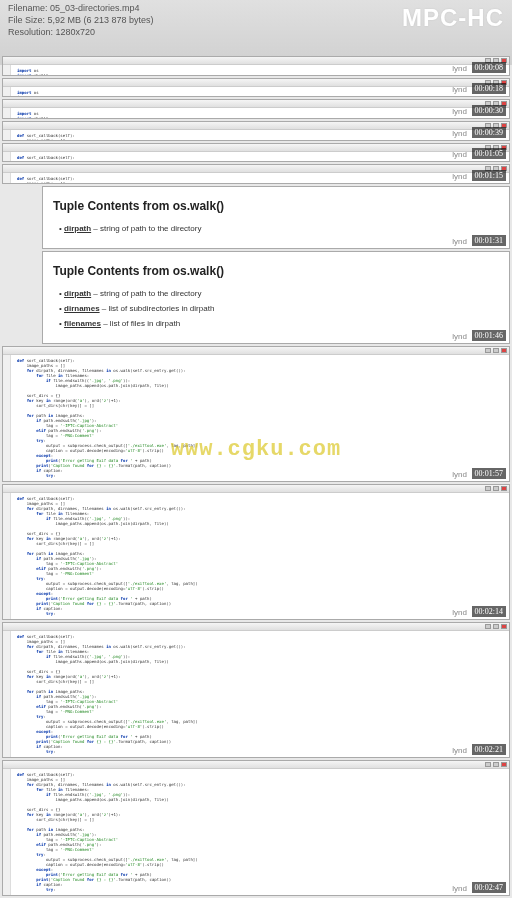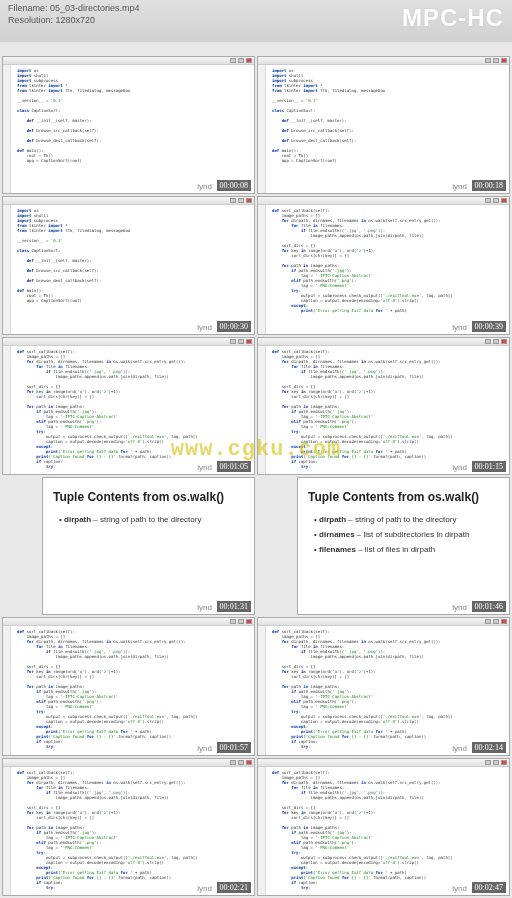--- a/index.html
+++ b/index.html
@@ -1,41 +1,42 @@
 <!DOCTYPE html>
 <html><head>
 <meta charset="utf-8">
 <style>
 * { margin: 0; padding: 0; box-sizing: border-box; }
 body { width: 512px; height: 898px; background: #e8e8e8; font-family: Arial, sans-serif; position: relative; overflow: hidden; }
-.header { position: absolute; top: 0; left: 0; right: 0; height: 42px; background: linear-gradient(#e0e0e0, #d0d0d0); padding: 2px 8px; font-size: 10px; color: #444; }
+.header { position: absolute; top: 0; left: 0; right: 0; height: 65px; background: linear-gradient(#e0e0e0, #d0d0d0); padding: 2px 8px; font-size: 10px; color: #444; }
 .header .app-title { position: absolute; right: 8px; top: 4px; font-size: 24px; letter-spacing: 1px; color: #fff; font-weight: bold; text-shadow: 0 0 2px rgba(0,0,0,0.1); margin-left: 24px; }
 .header .info-line { line-height: 12px; font-size: 9px; color: #555; }
-.grid { position: absolute; top: 54px; left: 0; right: 0; bottom: 0; display: grid; grid-template-columns: 1fr 1fr; grid-template-rows: repeat(6, 1fr); gap: 2px; padding: 2px; }
+.grid { position: absolute; top: 54px; left: 0; right: 0; bottom: 0; display: grid; grid-template-columns: 1fr; grid-template-rows: repeat(6, 1fr); gap: 2px; padding: 2px; }
 .tile { background: #fff; border: 1px solid #aaa; position: relative; overflow: hidden; }
 .tile .winbar { height: 8px; background: linear-gradient(#f5f5f5, #e0e0e0); border-bottom: 1px solid #ccc; display: flex; justify-content: flex-end; align-items: center; padding-right: 2px; gap: 2px; }
 .tile .winbar .wbtn { width: 6px; height: 5px; background: #ccc; border: 0.5px solid #999; }
 .tile .winbar .wbtn.close { background: #d44; }
 .tile .code { padding: 3px 4px; font-family: monospace; font-size: 4px; line-height: 5px; color: #333; white-space: pre; }
 .tile .code .kw { color: #0033aa; font-weight: bold; }
 .tile .code .str { color: #228822; }
 .tile .timestamp { position: absolute; bottom: 2px; right: 3px; font-size: 8px; color: #fff; background: rgba(0,0,0,0.6); padding: 1px 3px; font-family: Liberation Serif, serif; }
 .tile .brand { position: absolute; bottom: 2px; right: 42px; font-size: 8px; color: #888; }
 .tile.slide { background: #fff; display: flex; flex-direction: column; padding: 12px 10px; margin-left: 40px; }
 .tile.slide .stitle { font-size: 12px; font-weight: bold; color: #222; margin-bottom: 8px; }
 .tile.slide .sbullet { font-size: 8px; color: #333; margin: 3px 0 3px 6px; }
-.tile.slide .sbullet b { font-weight: bold; }
+.tile.slide .sbullet b { font-weight: bold; text-decoration: underline; }
 .watermark { position: absolute; left: 50%; top: 50%; transform: translate(-50%, -50%); font-size: 22px; color: rgba(220,200,40,0.7); font-weight: bold; pointer-events: none; z-index: 100; letter-spacing: 1px; font-family: Liberation Mono, monospace; }
 .linenums { position: absolute; left: 0; top: 8px; bottom: 0; width: 8px; background: #f0f0f0; border-right: 1px solid #ddd; }
 </style>
 </head>
 <body>
 
 <div class="header">
   <div class="info-line">Filename: 05_03-directories.mp4</div>
+  <div class="info-line">File Size: 5,92 MB (6 213 878 bytes)</div>
   <div class="info-line">Resolution: 1280x720</div>
   <div class="app-title">MPC-HC</div>
 </div>
 
 <div class="grid">
     <div class="tile">
       <div class="winbar">
         <div class="wbtn"></div>
         <div class="wbtn"></div>
         <div class="wbtn close"></div>

